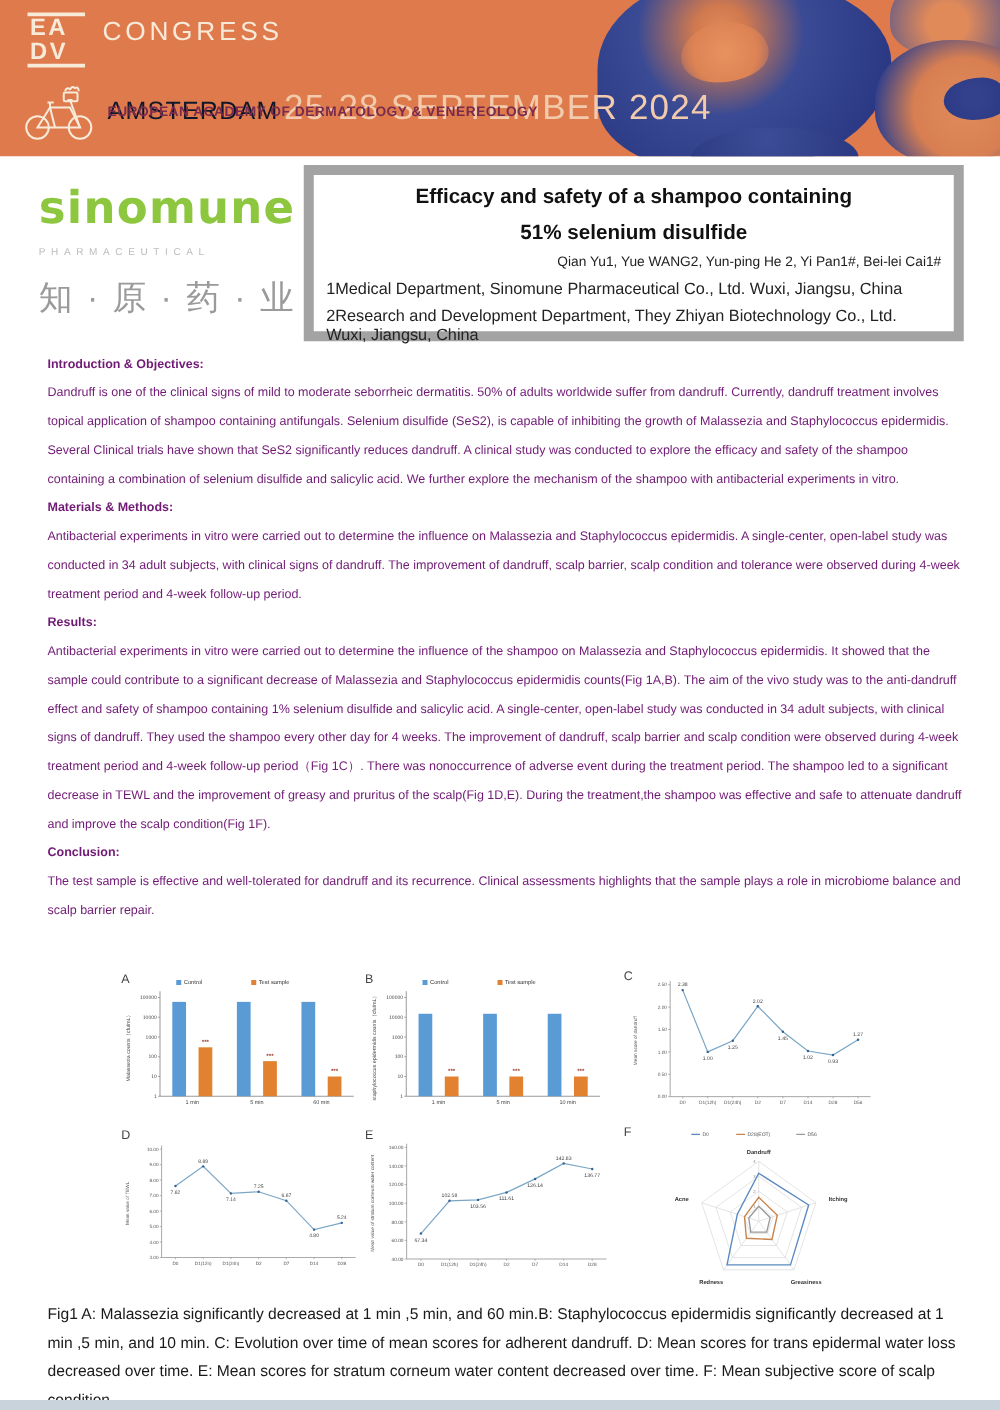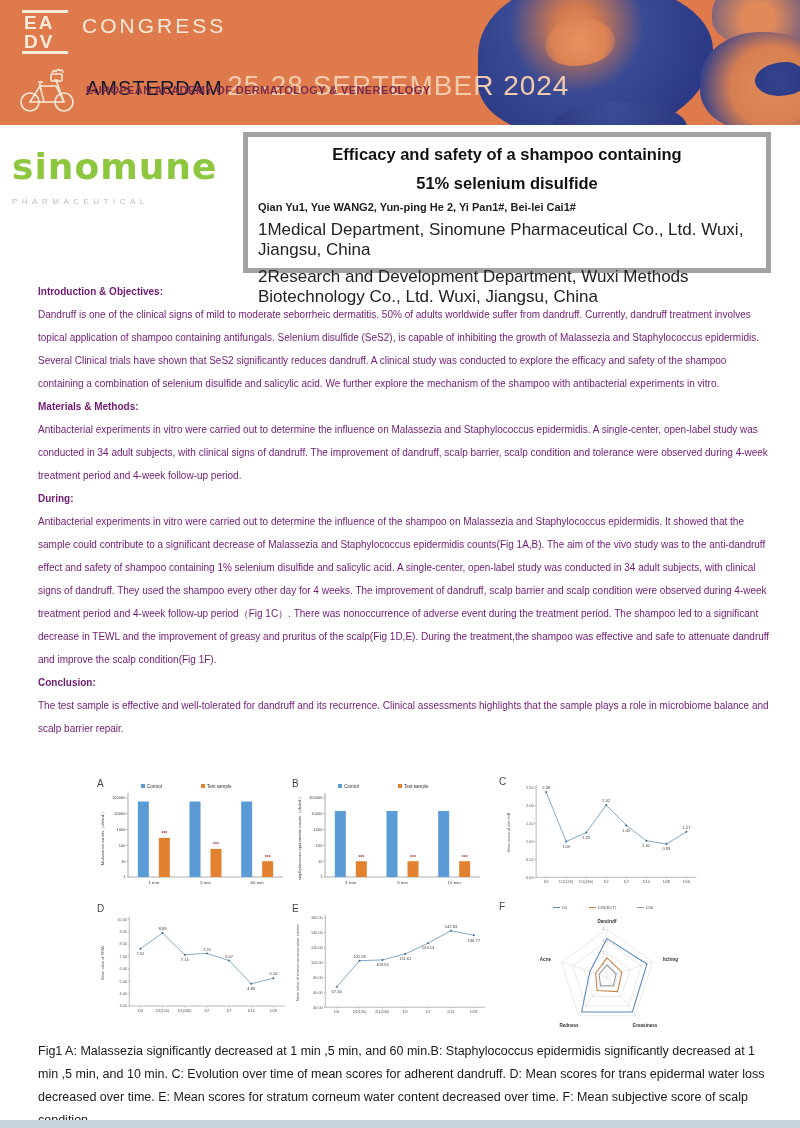--- a/index.html
+++ b/index.html
@@ -23,31 +23,31 @@
   .eadv-logo{position:absolute;left:22px;top:10px;width:50px;color:#f7ead9;}
   .eadv-bar{height:3px;background:#f7ead9;width:46px;}
   .eadv-txt{font-size:19px;font-weight:bold;letter-spacing:2px;line-height:17px;padding:1px 0 1px 2px;}
   .congress{position:absolute;left:82px;top:14px;font-size:21px;letter-spacing:3px;color:#f7ead9;font-weight:500;}
   .bike{position:absolute;left:18px;top:66px;}
   .city-row{position:absolute;left:86px;top:70px;white-space:nowrap;}
   .city{font-size:20px;font-weight:normal;color:#0f172a;letter-spacing:1px;}
   .dates{font-size:28px;font-weight:300;color:#f2cbad;letter-spacing:1px;}
   .org{position:absolute;left:86px;top:84px;font-size:11px;font-weight:bold;color:#792b4e;letter-spacing:0.4px;}
   
-  .brand{position:absolute;left:12px;top:150px;width:210px;}
+  .brand{position:absolute;left:31px;top:150px;width:210px;}
   .brand-name{font-size:36px;font-weight:bold;color:#8dc63f;letter-spacing:1px;line-height:34px;font-family:"DejaVu Sans",sans-serif;}
   .brand-sub{font-size:8px;color:#bcbcbc;letter-spacing:4.5px;margin-top:13px;}
   .brand-cjk{font-size:27px;color:#9a9a9a;letter-spacing:2px;margin-top:14px;white-space:nowrap;}
-  .titlebox{position:absolute;left:243px;top:132px;width:528px;height:141px;border:5px solid #a3a3a3;background:#fff;
+  .titlebox{position:absolute;left:243px;top:132px;width:528px;height:141px;border:8px solid #a3a3a3;background:#fff;
             box-sizing:border-box;padding:6px 10px 0 10px;}
   .title1,.title2{text-align:center;font-size:16.5px;font-weight:bold;color:#111;}
   .title1{margin-top:2px;}
   .title2{margin-top:10px;}
-  .authors{text-align:left;font-size:11px;color:#222;margin-top:8px;font-weight:bold;}
-  .affil{font-size:17px;color:#222;margin-top:7px;}
+  .authors{text-align:right;font-size:11px;color:#222;margin-top:8px;}
+  .affil{font-size:13px;color:#222;margin-top:7px;}
   
   .bodytext{position:absolute;left:38px;top:280px;width:732px;font-size:10px;color:#701a75;line-height:23px;}
   .sec-h{font-weight:bold;}
   
   .chart-panel{position:absolute;}
   .chart-letter{position:absolute;left:2px;top:0px;font-size:10px;color:#444;font-weight:500;}
   .chart-panel svg{position:absolute;left:0;top:0;width:100%;height:100%;font-family:"Liberation Sans",sans-serif;}
   .p-A{left:95px;top:778px;width:196px;height:116px;}
   .p-B{left:290px;top:778px;width:200px;height:116px;}
   .p-C{left:497px;top:776px;width:214px;height:120px;}
@@ -95,36 +95,37 @@
     <div class="city-row">
       <span class="city">AMSTERDAM</span>
       <span class="dates"> 25-28 SEPTEMBER 2024</span>
     </div>
     <div class="org">EUROPEAN ACADEMY OF DERMATOLOGY &amp; VENEREOLOGY</div>
   </div>
 
   <div class="brand">
     <div class="brand-name">sinomune</div>
     <div class="brand-sub">PHARMACEUTICAL</div>
+    <div class="brand-cjk">知 · 原 · 药 · 业</div>
   </div>
 
   <div class="titlebox">
     <div class="title1">Efficacy and safety of a shampoo containing</div>
     <div class="title2">51% selenium disulfide</div>
     <div class="authors">Qian Yu1, Yue WANG2, Yun-ping He 2, Yi Pan1#, Bei-lei Cai1#</div>
     <div class="affil">1Medical Department, Sinomune Pharmaceutical Co., Ltd. Wuxi, Jiangsu, China</div>
-    <div class="affil">2Research and Development Department, Wuxi Methods Biotechnology Co., Ltd. Wuxi, Jiangsu, China</div>
+    <div class="affil">2Research and Development Department, They Zhiyan Biotechnology Co., Ltd. Wuxi, Jiangsu, China</div>
   </div>
 
   <div class="bodytext">
     <div class="sec-h">Introduction &amp; Objectives:</div>
     <div>Dandruff is one of the clinical signs of mild to moderate seborrheic dermatitis. 50% of adults worldwide suffer from dandruff. Currently, dandruff treatment involves topical application of shampoo containing antifungals. Selenium disulfide (SeS2), is capable of inhibiting the growth of Malassezia and Staphylococcus epidermidis. Several Clinical trials have shown that SeS2 significantly reduces dandruff. A clinical study was conducted to explore the efficacy and safety of the shampoo containing a combination of selenium disulfide and salicylic acid. We further explore the mechanism of the shampoo with antibacterial experiments in vitro.</div>
     <div class="sec-h">Materials &amp; Methods:</div>
     <div>Antibacterial experiments in vitro were carried out to determine the influence on Malassezia and Staphylococcus epidermidis. A single-center, open-label study was conducted in 34 adult subjects, with clinical signs of dandruff. The improvement of dandruff, scalp barrier, scalp condition and tolerance were observed during 4-week treatment period and 4-week follow-up period.</div>
-    <div class="sec-h">During:</div>
+    <div class="sec-h">Results:</div>
     <div>Antibacterial experiments in vitro were carried out to determine the influence of the shampoo on Malassezia and Staphylococcus epidermidis. It showed that the sample could contribute to a significant decrease of Malassezia and Staphylococcus epidermidis counts(Fig 1A,B).  The aim of the vivo study was to the anti-dandruff effect and safety of shampoo containing 1% selenium disulfide and salicylic acid. A single-center, open-label study was conducted in 34 adult subjects, with clinical signs of dandruff. They used the shampoo every other day for 4 weeks. The improvement of dandruff, scalp barrier and scalp condition were observed during 4-week treatment period and 4-week follow-up period（Fig 1C）. There was nonoccurrence of adverse event during the treatment period. The shampoo led to a significant decrease in TEWL and the improvement of greasy and pruritus of the scalp(Fig 1D,E). During the treatment,the shampoo was effective and safe to attenuate dandruff and improve the scalp condition(Fig 1F).</div>
     <div class="sec-h">Conclusion:</div>
     <div>The test sample is effective and well-tolerated for dandruff and its recurrence. Clinical assessments highlights that the sample plays a role in microbiome balance and scalp barrier repair.</div>
   </div>
 
   <div class="chart-panel p-A">
     <span class="chart-letter">A</span>
     <svg viewBox="0 0 196 116">
         <rect x="46" y="6" width="4" height="4" fill="#5b9bd5"></rect>
         <text x="52" y="9.6" font-size="4.6" fill="#333">Control</text>

